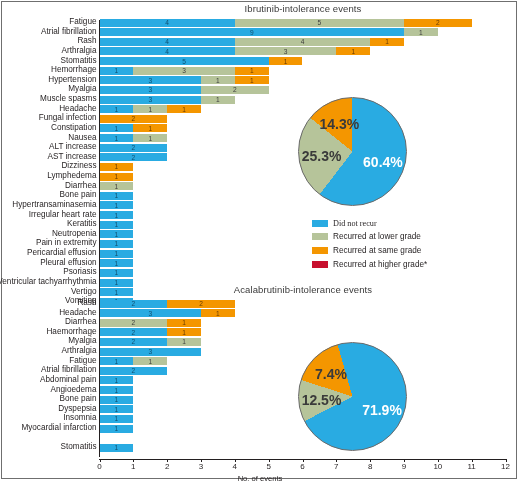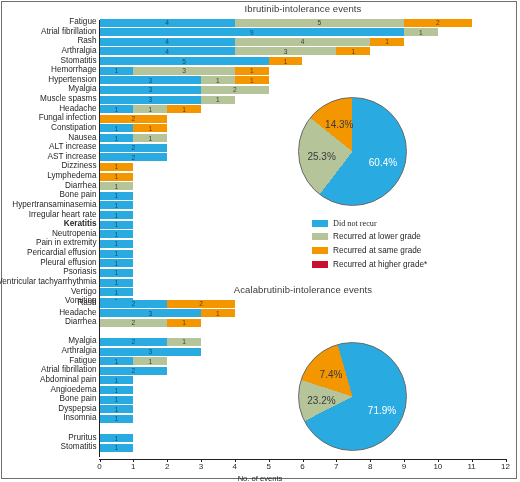--- a/index.html
+++ b/index.html
@@ -33,21 +33,21 @@
   .xtitle{position:absolute;font-size:7.6px;color:#231f20;text-align:center;width:100%;}
 
   
   .legend{position:absolute;}
   .legend-item{position:absolute;height:10px;display:flex;align-items:center;}
   .swatch{width:16px;height:7px;display:inline-block;margin-right:5px;flex:0 0 auto;}
   .legend-item .ltext{font-size:8.2px;line-height:9px;color:#231f20;white-space:nowrap;}
 
   
   .pie{position:absolute;border-radius:50%;}
-  .pie .pct{position:absolute;font-size:10px;font-weight:400;white-space:nowrap;transform:translate(-50%,-50%);}
+  .pie .pct{position:absolute;font-size:14px;font-weight:700;white-space:nowrap;transform:translate(-50%,-50%);}
 </style>
 </head>
 <body>
 
 <div id="figure">
   <div class="frame"></div>
 
   <div class="chart-title" id="title-top" style="left: 100px; top: 3px; width: 406px;">Ibrutinib-intolerance events</div>
   <div class="chart-title" id="title-bottom" style="left: 100px; top: 284px; width: 406px;">Acalabrutinib-intolerance events</div>
 
@@ -270,21 +270,21 @@
         </div>
         <div class="row" style="top: 211.1px;">
           <div class="row-label" style="right: 423.5px;">Irregular heart rate</div>
           <div class="bar" style="left: 99.5px; width: 406px;">
             <div class="seg blue" style="left: 0px; width: 33.8333px; background: rgb(41, 171, 226);">
               <span>1</span>
             </div>
           </div>
         </div>
         <div class="row" style="top: 220.73px;">
-          <div class="row-label" style="right: 423.5px; font-weight: bold;">Keratitis</div>
+          <div class="row-label" style="right: 423.5px;">Keratitis</div>
           <div class="bar" style="left: 99.5px; width: 406px;">
             <div class="seg blue" style="left: 0px; width: 33.8333px; background: rgb(41, 171, 226);">
               <span>1</span>
             </div>
           </div>
         </div>
         <div class="row" style="top: 230.36px;">
           <div class="row-label" style="right: 423.5px;">Neutropenia</div>
           <div class="bar" style="left: 99.5px; width: 406px;">
             <div class="seg blue" style="left: 0px; width: 33.8333px; background: rgb(41, 171, 226);">
@@ -380,20 +380,31 @@
           <div class="row-label" style="right: 423.5px;">Diarrhea</div>
           <div class="bar" style="left: 99.5px; width: 406px;">
             <div class="seg green" style="left: 0px; width: 67.6667px; background: rgb(182, 196, 154);">
               <span>2</span>
             </div>
             <div class="seg orange" style="left: 67.6667px; width: 33.8333px; background: rgb(244, 150, 0);">
               <span>1</span>
             </div>
           </div>
         </div>
+        <div class="row" style="top: 328.36px;">
+          <div class="row-label" style="right: 423.5px;">Haemorrhage</div>
+          <div class="bar" style="left: 99.5px; width: 406px;">
+            <div class="seg blue" style="left: 0px; width: 67.6667px; background: rgb(41, 171, 226);">
+              <span>2</span>
+            </div>
+            <div class="seg orange" style="left: 67.6667px; width: 33.8333px; background: rgb(244, 150, 0);">
+              <span>1</span>
+            </div>
+          </div>
+        </div>
         <div class="row" style="top: 337.98px;">
           <div class="row-label" style="right: 423.5px;">Myalgia</div>
           <div class="bar" style="left: 99.5px; width: 406px;">
             <div class="seg blue" style="left: 0px; width: 67.6667px; background: rgb(41, 171, 226);">
               <span>2</span>
             </div>
             <div class="seg green" style="left: 67.6667px; width: 33.8333px; background: rgb(182, 196, 154);">
               <span>1</span>
             </div>
           </div>
@@ -458,22 +469,22 @@
           </div>
         </div>
         <div class="row" style="top: 414.94px;">
           <div class="row-label" style="right: 423.5px;">Insomnia</div>
           <div class="bar" style="left: 99.5px; width: 406px;">
             <div class="seg blue" style="left: 0px; width: 33.8333px; background: rgb(41, 171, 226);">
               <span>1</span>
             </div>
           </div>
         </div>
-        <div class="row" style="top: 434.18px;">
-          <div class="row-label" style="right: 423.5px;">Pruritus</div>
+        <div class="row" style="top: 424.56px;">
+          <div class="row-label" style="right: 423.5px;">Myocardial infarction</div>
           <div class="bar" style="left: 99.5px; width: 406px;">
             <div class="seg blue" style="left: 0px; width: 33.8333px; background: rgb(41, 171, 226);">
               <span>1</span>
             </div>
           </div>
         </div>
         <div class="row" style="top: 443.8px;">
           <div class="row-label" style="right: 423.5px;">Stomatitis</div>
           <div class="bar" style="left: 99.5px; width: 406px;">
             <div class="seg blue" style="left: 0px; width: 33.8333px; background: rgb(41, 171, 226);">
@@ -536,16 +547,16 @@
       </div>
     </div>
 
   <div class="pie" id="pie-top" style="left: 297.5px; top: 96.5px; width: 109px; height: 109px; border: 0.6px solid rgb(106, 106, 106); box-sizing: border-box; background: conic-gradient(rgb(41, 171, 226) 0deg, rgb(41, 171, 226) 217.44deg, rgb(182, 196, 154) 217.44deg, rgb(182, 196, 154) 308.52deg, rgb(244, 150, 0) 308.52deg, rgb(244, 150, 0) 360deg);">
       <div class="pct" style="left: 84.4378px; top: 64.645px; color: rgb(255, 255, 255);">60.4%</div>
       <div class="pct" style="left: 23.127px; top: 58.3632px; color: rgb(58, 58, 58);">25.3%</div>
       <div class="pct" style="left: 40.7722px; top: 26.0265px; color: rgb(58, 58, 58);">14.3%</div>
     </div>
   <div class="pie" id="pie-bottom" style="left: 297.5px; top: 341.5px; width: 109px; height: 109px; border: 0.6px solid rgb(106, 106, 106); box-sizing: border-box; background: conic-gradient(from -16deg, rgb(41, 171, 226) 0deg, rgb(41, 171, 226) 258.84deg, rgb(182, 196, 154) 258.84deg, rgb(182, 196, 154) 303.84deg, rgb(244, 150, 0) 303.84deg, rgb(244, 150, 0) 360deg);">
       <div class="pct" style="left: 83.5058px; top: 67.064px; color: rgb(255, 255, 255);">71.9%</div>
-      <div class="pct" style="left: 22.9945px; top: 57.0681px; color: rgb(58, 58, 58);">23.2%</div>
+      <div class="pct" style="left: 22.9945px; top: 57.0681px; color: rgb(58, 58, 58);">12.5%</div>
       <div class="pct" style="left: 32.5101px; top: 31.7924px; color: rgb(58, 58, 58);">7.4%</div>
     </div>
 </div>
 
 </body></html>

